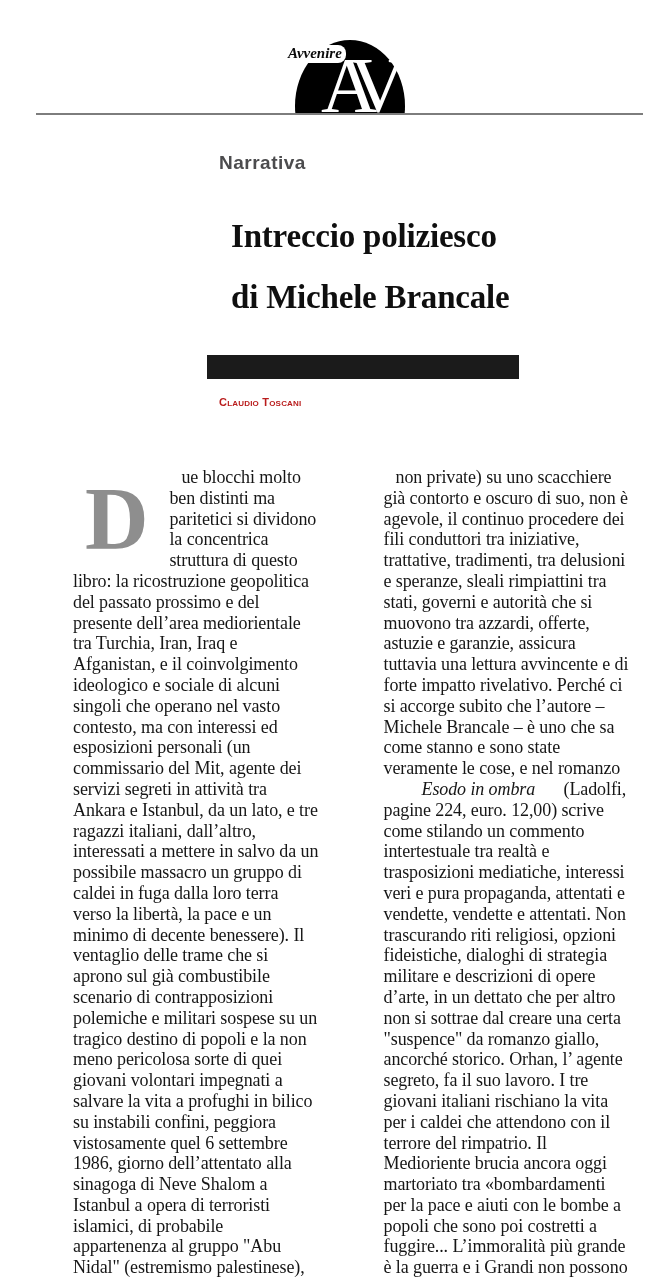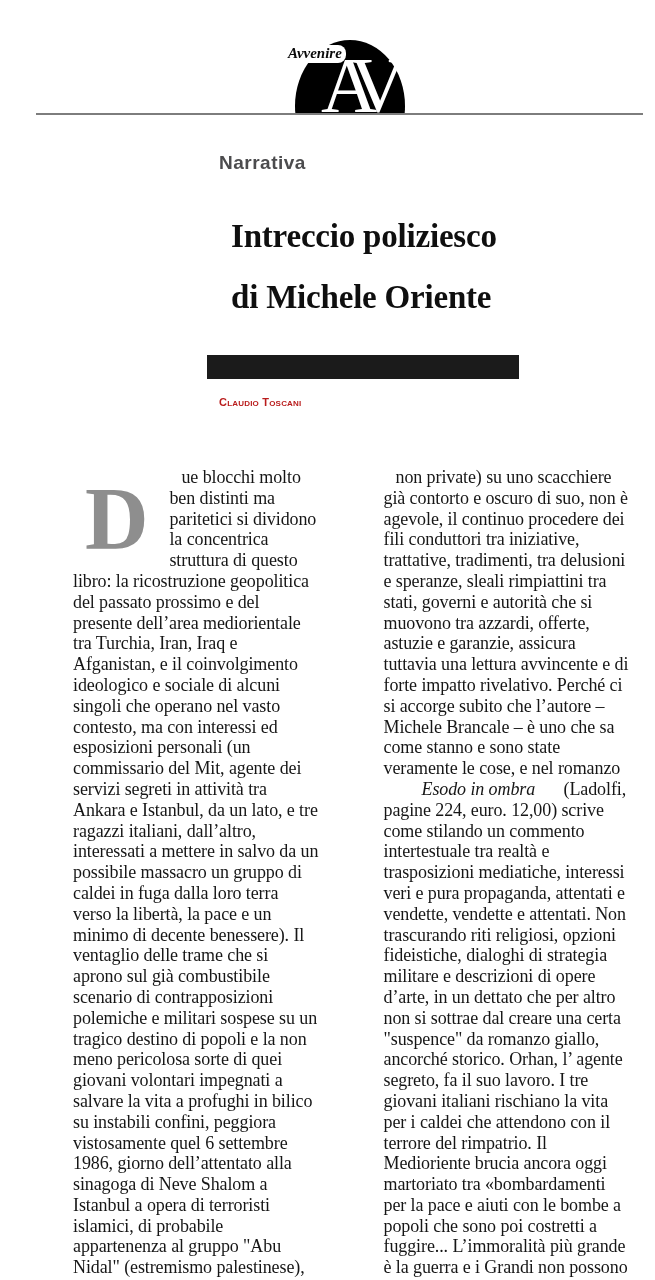--- a/index.html
+++ b/index.html
@@ -131,21 +131,21 @@
     <div class="logo-circle">
       <span class="monogram">AV</span>
     </div>
     <span class="logo-script">Avvenire</span>
   </header>
 
   <section class="article-head">
     <h2 class="kicker">Narrativa</h2>
     <h1 class="headline">
       <span>Intreccio poliziesco</span>
-      <span>di Michele Oriente</span>
+      <span>di Michele Brancale</span>
     </h1>
     <div class="byline-rule"></div>
     <div class="byline">Claudio Toscani</div>
   </section>
 
   <section class="body-cols">
     <div class="col">
       <p>
         <span class="dropcap">D</span><span>ue blocchi molto ben distinti ma paritetici si dividono la concentrica struttura di questo libro: la ricostruzione geopolitica del passato prossimo e del presente dell’area mediorientale tra Turchia, Iran, Iraq e Afganistan, e il coinvolgimento ideologico e sociale di alcuni singoli che operano nel vasto contesto, ma con interessi ed esposizioni personali (un commissario del Mit, agente dei servizi segreti in attività tra Ankara e Istanbul, da un lato, e tre ragazzi italiani, dall’altro, interessati a mettere in salvo da un possibile massacro un gruppo di caldei in fuga dalla loro terra verso la libertà, la pace e un minimo di decente benessere). Il ventaglio delle trame che si aprono sul già combustibile scenario di contrapposizioni polemiche e militari sospese su un tragico destino di popoli e la non meno pericolosa sorte di quei giovani volontari impegnati a salvare la vita a profughi in bilico su instabili confini, peggiora vistosamente quel 6 settembre 1986, giorno dell’attentato alla sinagoga di Neve Shalom a Istanbul a opera di terroristi islamici, di probabile appartenenza al gruppo "Abu Nidal" (estremismo palestinese), che registra ventidue morti e una quantità di feriti, oltre allo sprezzo per le vittime date alle fiamme. Non solo: a peggiorare il quadro concorre l’ulteriore inasprimento della guerra già in corso tra Iran e Iraq (1980-1988), uno dei più sanguinosi, lunghi e inutili conflitti, passati alla storia come Guerra del Golfo, inventata da Saddam Hussein per uno sbocco a mare. Se il resoconto recensistico di un romanzo che tocca storia e cronaca in una complessa treccia di trame internazionali e singole (se</span>
       </p>

